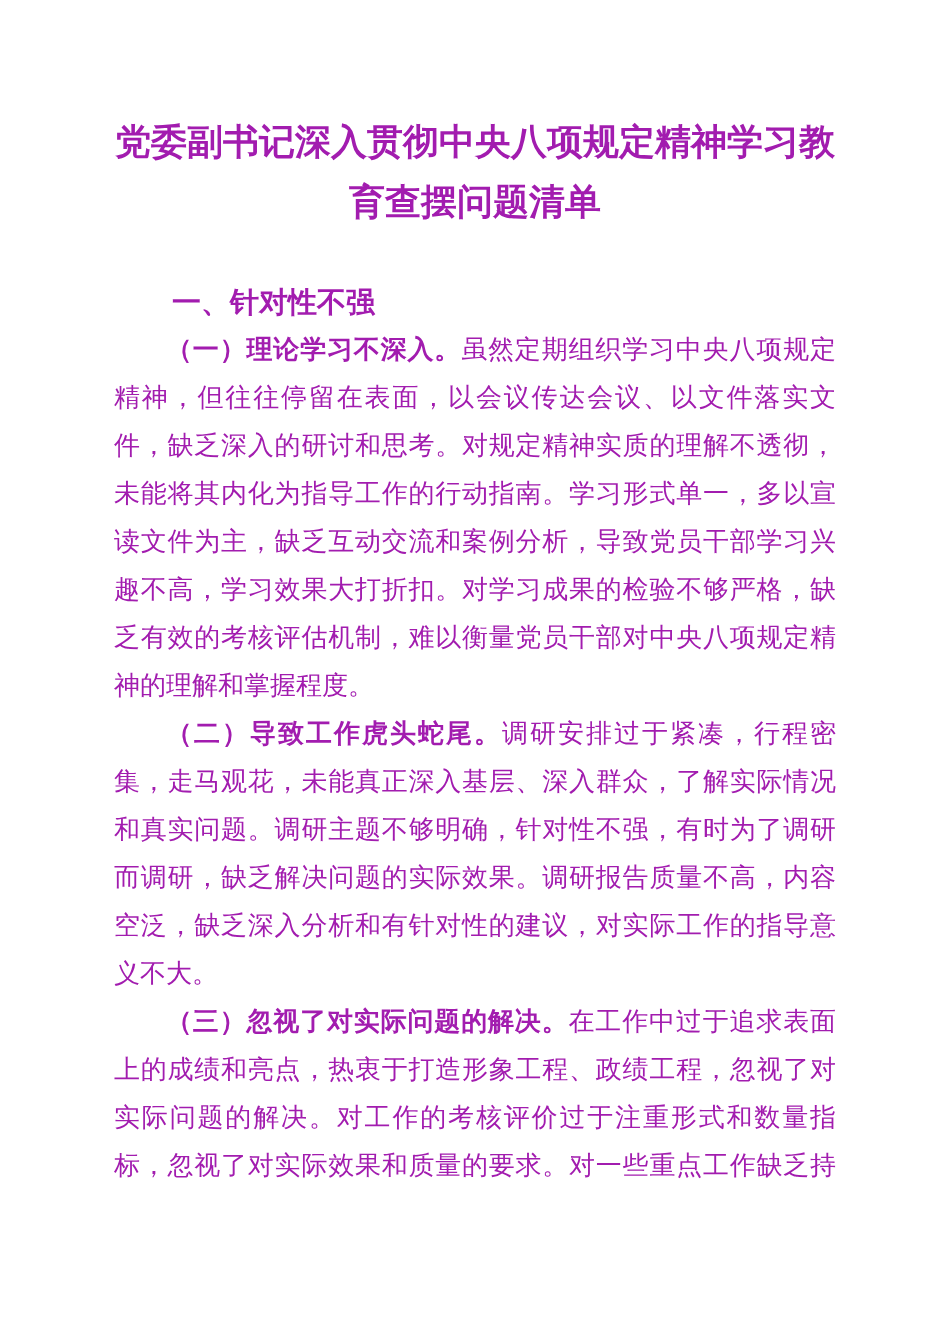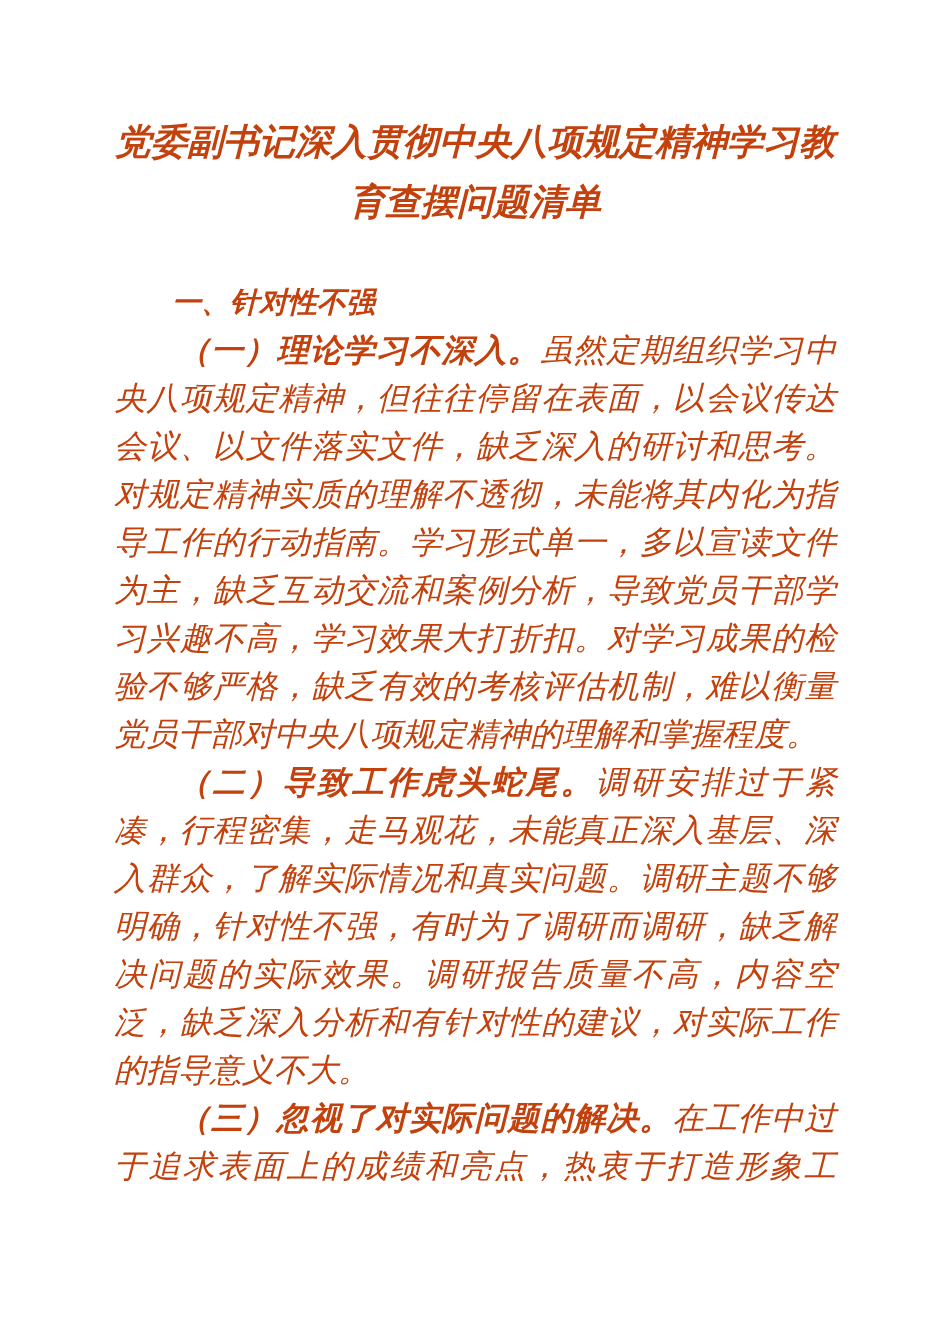--- a/index.html
+++ b/index.html
@@ -5,25 +5,24 @@
   html, body {
     margin: 0;
     padding: 0;
     background: #ffffff;
   }
   .page {
     position: relative;
     width: 950px;
     height: 1181px;
     background: #ffffff;
-    color: #c2410c;
+    color: #a21caf;
     font-family: "Liberation Serif", serif;
     overflow: hidden;
     box-sizing: border-box;
-    font-style: italic;
   }
   .content {
     padding: 0 114px;
     box-sizing: border-box;
   }
   .doc-title {
     margin: 0;
     padding-top: 112px;
     text-align: center;
     font-family: "Liberation Serif", serif;
@@ -39,21 +38,21 @@
     font-size: 29px;
     font-weight: bold;
     line-height: 48px;
     text-indent: 2em;
   }
   .section-heading.first {
     margin-top: 46px;
   }
   .para {
     margin: 0;
-    font-size: 32px;
+    font-size: 26px;
     line-height: 48px;
     text-indent: 2em;
     text-align: justify;
     text-justify: inter-ideograph;
   }
   .para .lead {
     font-weight: bold;
   }
 </style>
 </head>

